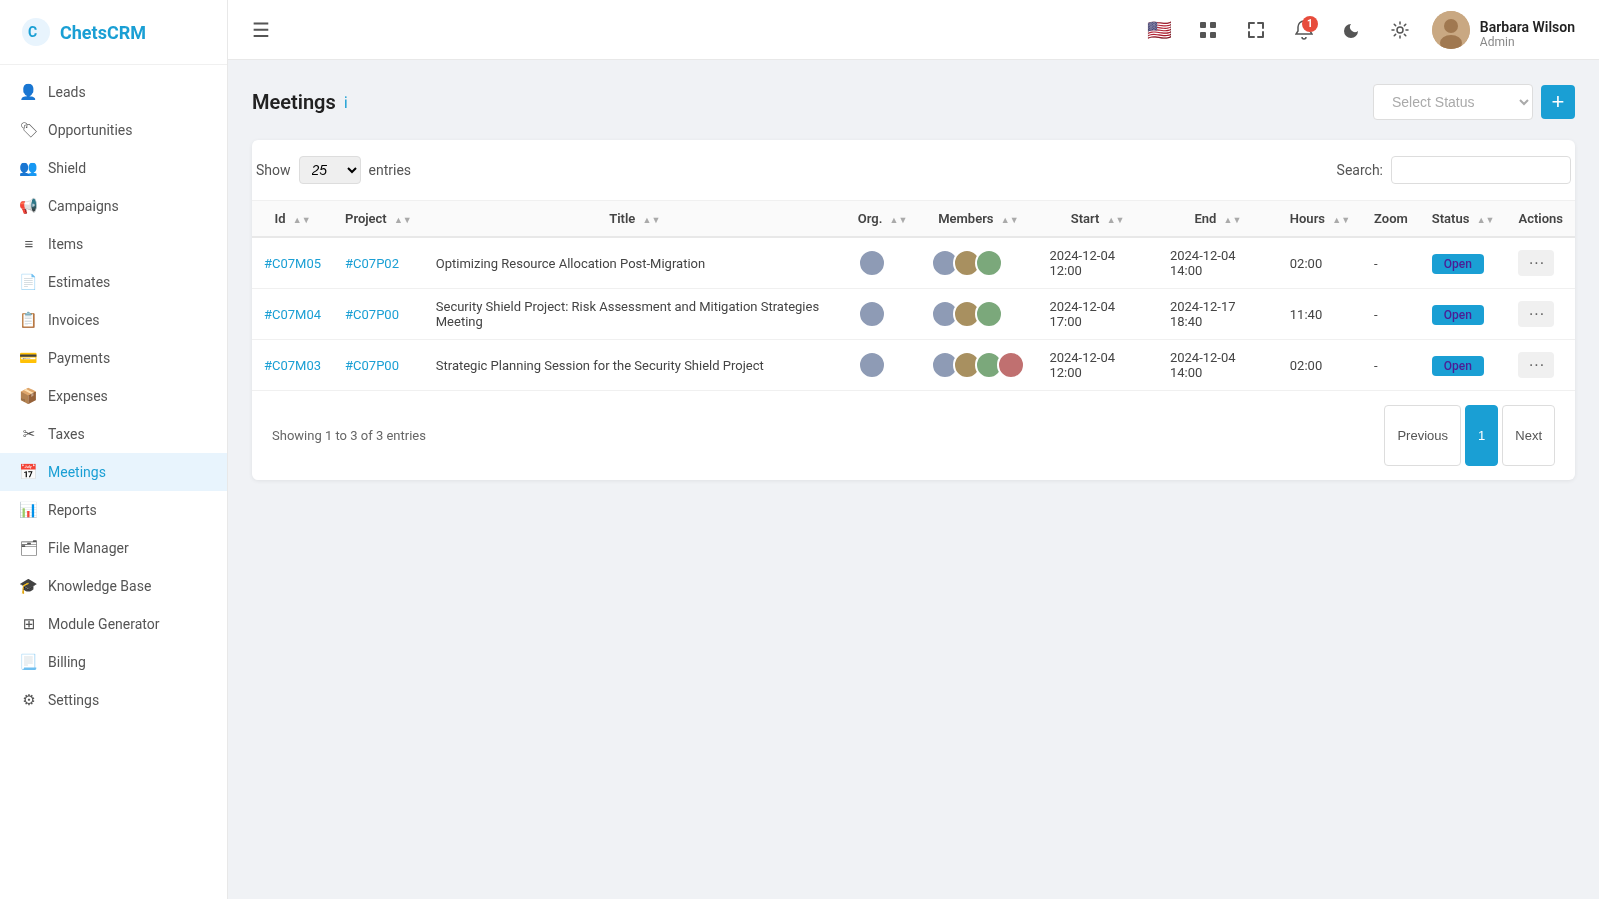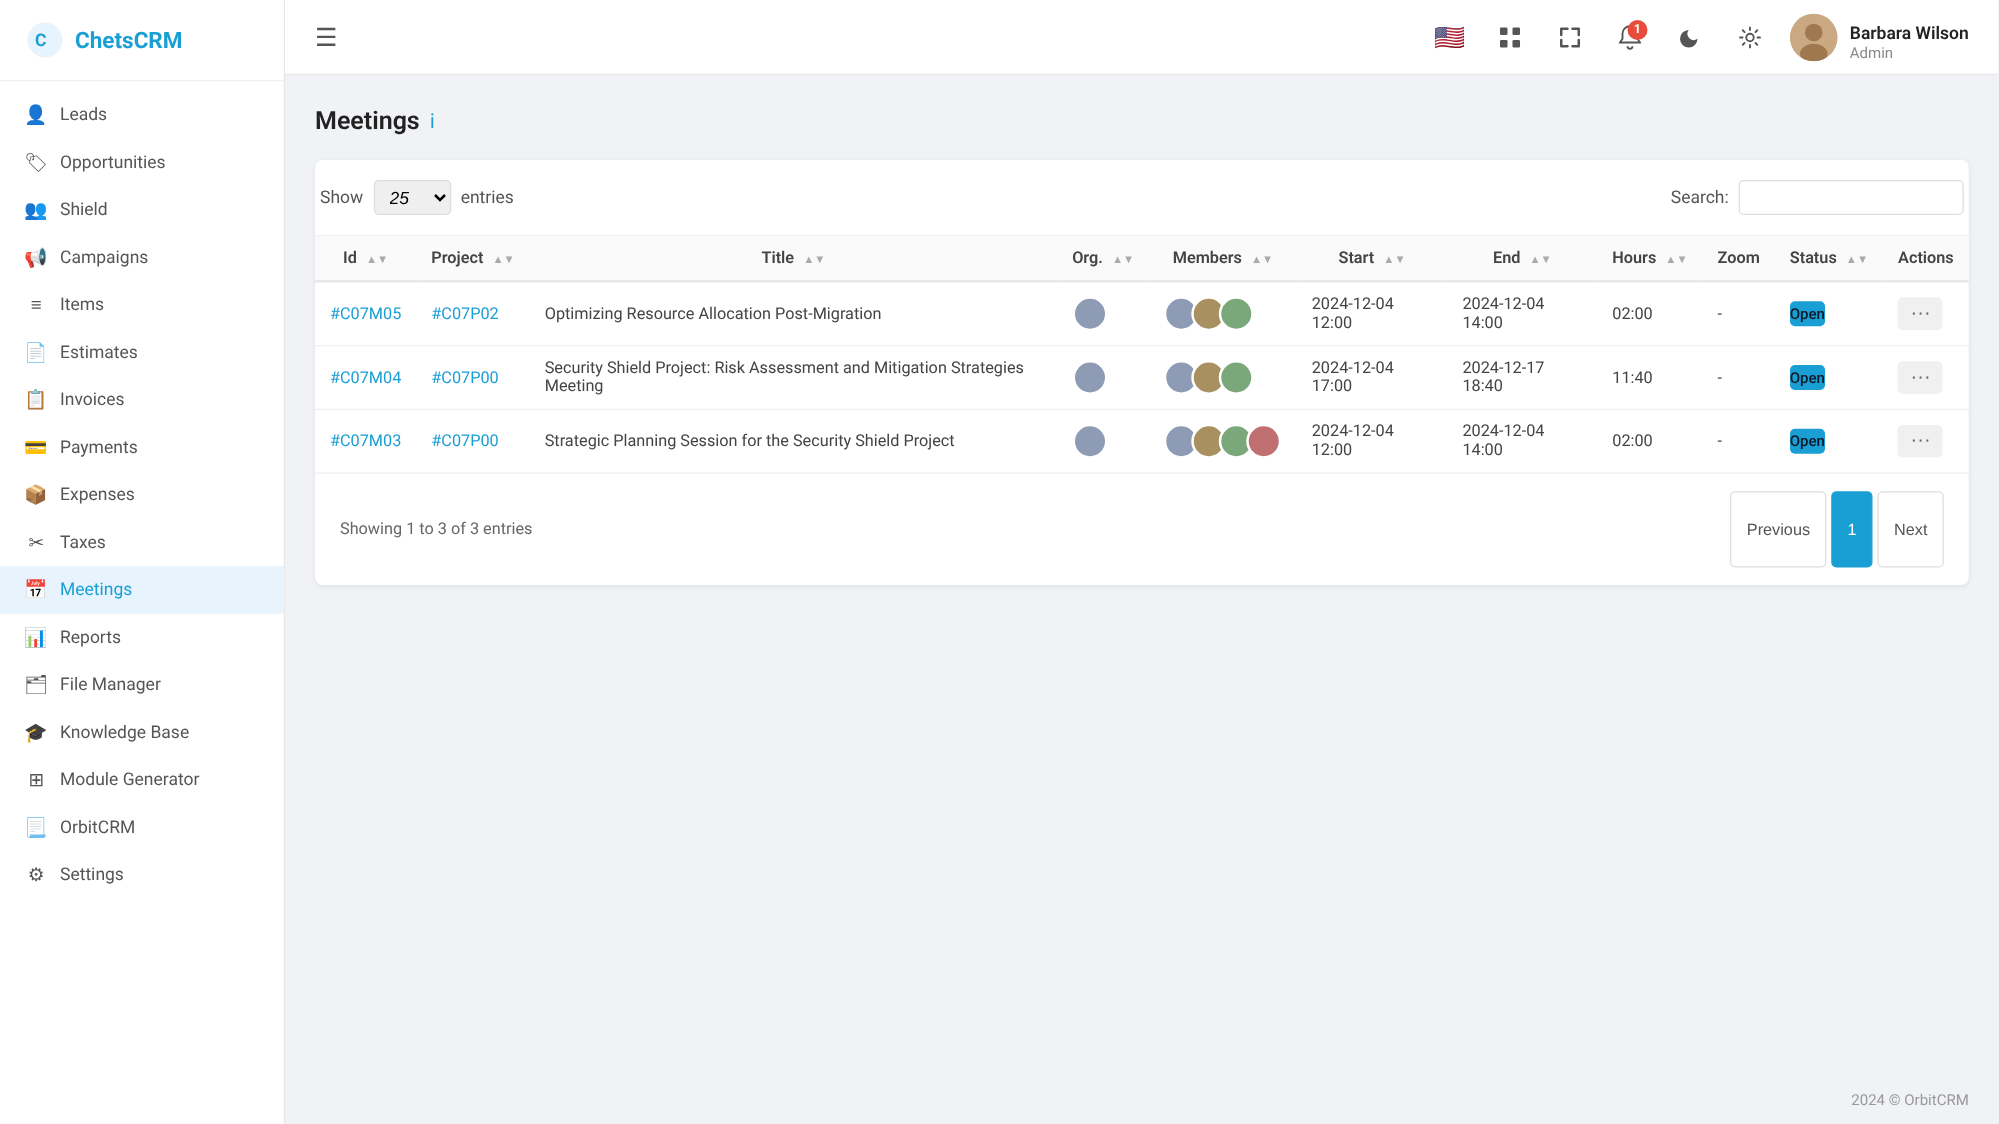--- a/index.html
+++ b/index.html
@@ -61,21 +61,21 @@
     tbody tr { border-bottom: 1px solid #f0f0f0; transition: background 0.1s; }
     td { padding: 10px 12px; vertical-align: middle; font-size: 13px; color: #444; }
     .link-blue { color: #1a9fd4; text-decoration: none; cursor: pointer; }
 
     
     .avatar-group { display: flex; align-items: center; }
     .avatar-circle { width: 28px; height: 28px; border-radius: 50%; background: #c9a882; border: 2px solid #fff; margin-left: -6px; display: flex; align-items: center; justify-content: center; overflow: hidden; font-size: 10px; color: #666; }
     .avatar-circle:first-child { margin-left: 0; }
 
     
-    .badge-open { background: #1a9fd4; color: #0f172a; padding: 3px 0; border-radius: 4px; font-size: 12px; font-weight: 500; }
+    .badge-open { background: #1a9fd4; color: #4c1d95; padding: 3px 12px; border-radius: 4px; font-size: 12px; font-weight: 500; }
 
     
     .action-btn { background: #f0f0f0; border: none; border-radius: 4px; padding: 4px 10px; cursor: pointer; font-size: 16px; color: #666; }
 
     
     .table-footer { display: flex; align-items: center; justify-content: space-between; padding: 14px 20px; }
     .showing-text { color: #666; font-size: 13px; }
     .pagination { display: flex; align-items: center; gap: 4px; }
     .page-btn { padding: 22px 12px; border: 1px solid #ddd; border-radius: 4px; background: #fff; cursor: pointer; font-size: 13px; color: #555; }
     .page-btn.active { background: #1a9fd4; color: #fff; border-color: #1a9fd4; }
@@ -151,21 +151,21 @@
       <div class="nav-item">
         <span class="nav-icon">🎓</span>
         <span>Knowledge Base</span>
       </div>
       <div class="nav-item">
         <span class="nav-icon">⊞</span>
         <span>Module Generator</span>
       </div>
       <div class="nav-item">
         <span class="nav-icon">📃</span>
-        <span>OrbitCRM</span>
+        <span>Billing</span>
       </div>
       <div class="nav-item">
         <span class="nav-icon">⚙</span>
         <span>Settings</span>
       </div>
     </nav>
 </div>
 
 <div class="main">
 
@@ -222,20 +222,28 @@
       </div>
     </div>
   </header>
 
   <div class="content">
 
     <div class="page-header">
       <div class="page-title-wrap">
         <h1 class="page-title">Meetings</h1>
         <span class="info-icon">ℹ</span>
+      </div>
+      <div class="page-actions">
+        <select class="select-status">
+          <option value="">Select Status</option>
+          <option value="open">Open</option>
+          <option value="closed">Closed</option>
+        </select>
+        <button class="btn-add">+</button>
       </div>
     </div>
 
     <div class="table-container">
       <div class="table-controls">
         <div class="show-entries">
           <span>Show</span>
           <select class="show-select">
             <option value="25">25</option>
             <option value="10">10</option>
@@ -344,16 +352,13 @@
         <span class="showing-text">Showing 1 to 3 of 3 entries</span>
         <div class="pagination">
           <button class="page-btn">Previous</button>
           <button class="page-btn active">1</button>
           <button class="page-btn">Next</button>
         </div>
       </div>
     </div>
   </div>
 
-  <div class="page-footer">
-    <span>2024 © OrbitCRM</span>
-  </div>
 </div>
 
 </body></html>

